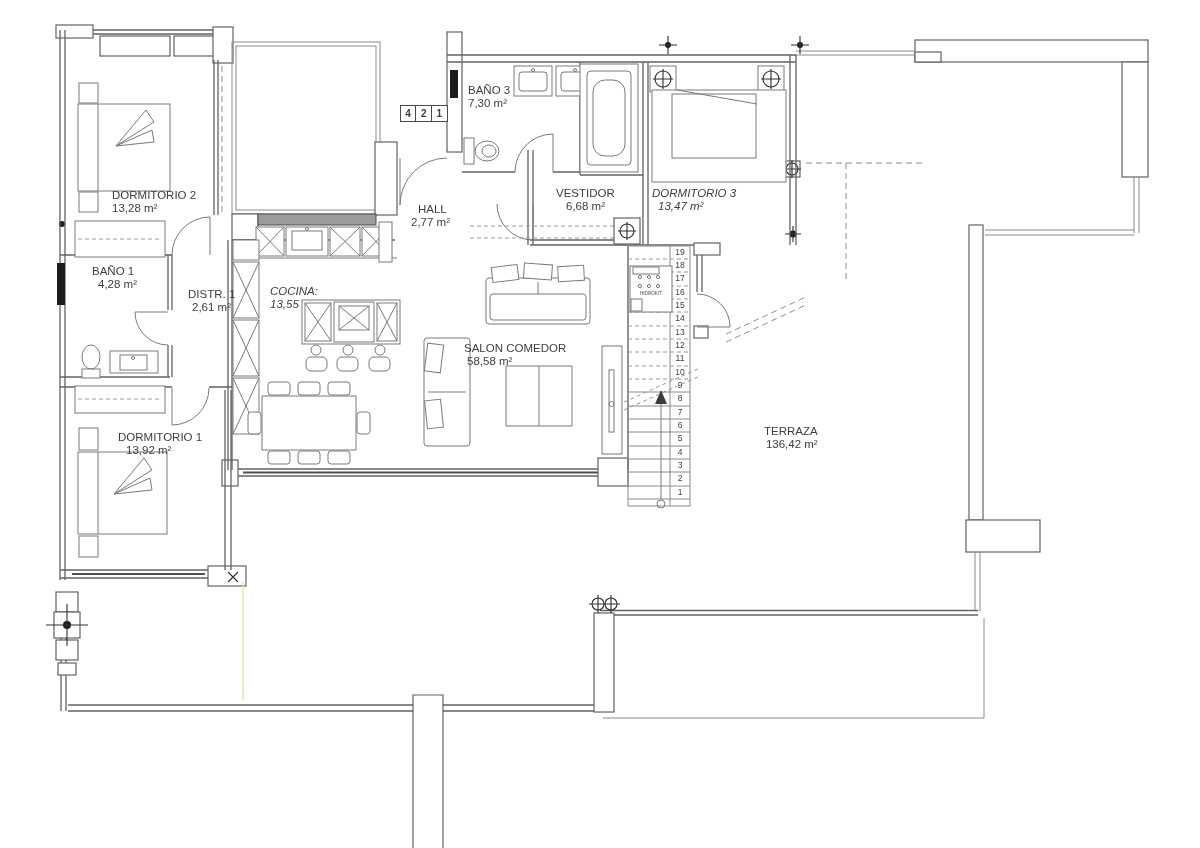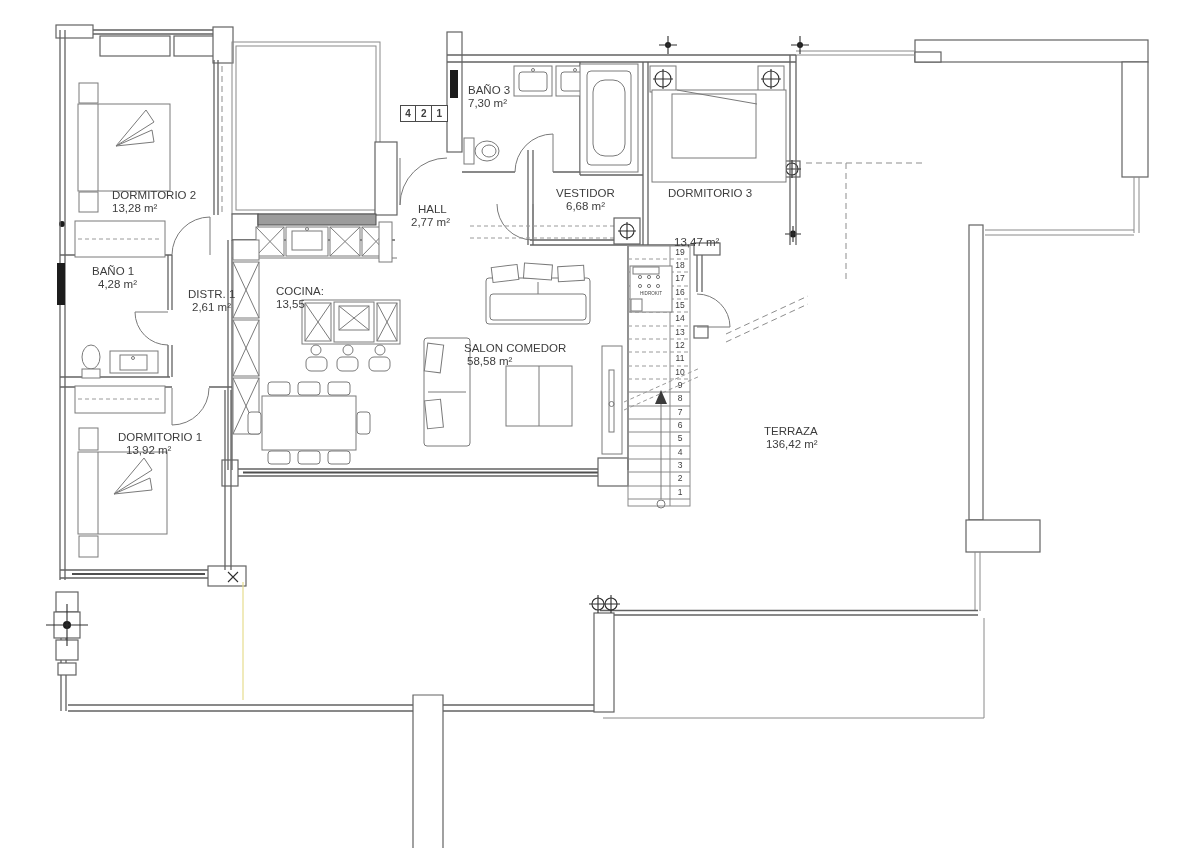--- a/index.html
+++ b/index.html
@@ -330,39 +330,39 @@
   <span class="ar">13,28 m²</span>
 </div>
 <div class="lbl" style="left:92px;top:265px;">
   <span class="nm">BAÑO 1</span>
   <span class="ar" style="padding-left:6px;">4,28 m²</span>
 </div>
 <div class="lbl" style="left:168px;top:288px;padding-left:20px;">
   <span class="nm">DISTR. 1</span>
   <span class="ar" style="padding-left:4px;">2,61 m²</span>
 </div>
-<div class="lbl" style="left:276px;top:285px;">
+<div class="lbl" style="left:270px;top:285px;font-style:italic;">
   <span class="nm">COCINA:</span>
   <span class="ar">13,55</span>
 </div>
 <div class="lbl" style="left:411px;top:203px;">
   <span class="nm" style="padding-left:7px;">HALL</span>
   <span class="ar">2,77 m²</span>
 </div>
 <div class="lbl" style="left:468px;top:84px;">
   <span class="nm">BAÑO 3</span>
   <span class="ar">7,30 m²</span>
 </div>
 <div class="lbl" style="left:556px;top:187px;">
   <span class="nm">VESTIDOR</span>
   <span class="ar" style="padding-left:10px;">6,68 m²</span>
 </div>
-<div class="lbl" style="left:668px;top:187px;">
+<div class="lbl" style="left:652px;top:187px;font-style:italic;">
   <span class="nm">DORMITORIO 3</span>
-  <span class="ar" style="padding-left:6px;margin-top:36px;">13,47 m²</span>
+  <span class="ar" style="padding-left:6px;">13,47 m²</span>
 </div>
 <div class="lbl" style="left:464px;top:319px;margin-top:23px;">
   <span class="nm">SALON COMEDOR</span>
   <span class="ar" style="padding-left:3px;">58,58 m²</span>
 </div>
 <div class="lbl" style="left:118px;top:431px;">
   <span class="nm">DORMITORIO 1</span>
   <span class="ar" style="padding-left:8px;">13,92 m²</span>
 </div>
 <div class="lbl" style="left:762px;top:425px;text-align:right;">

